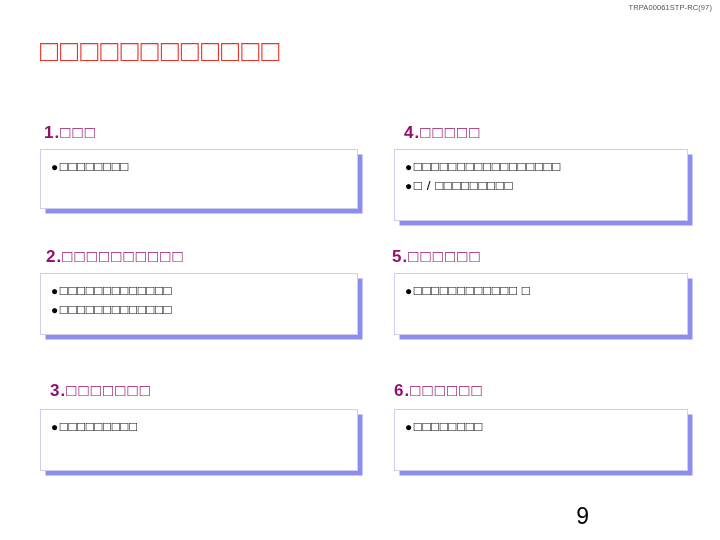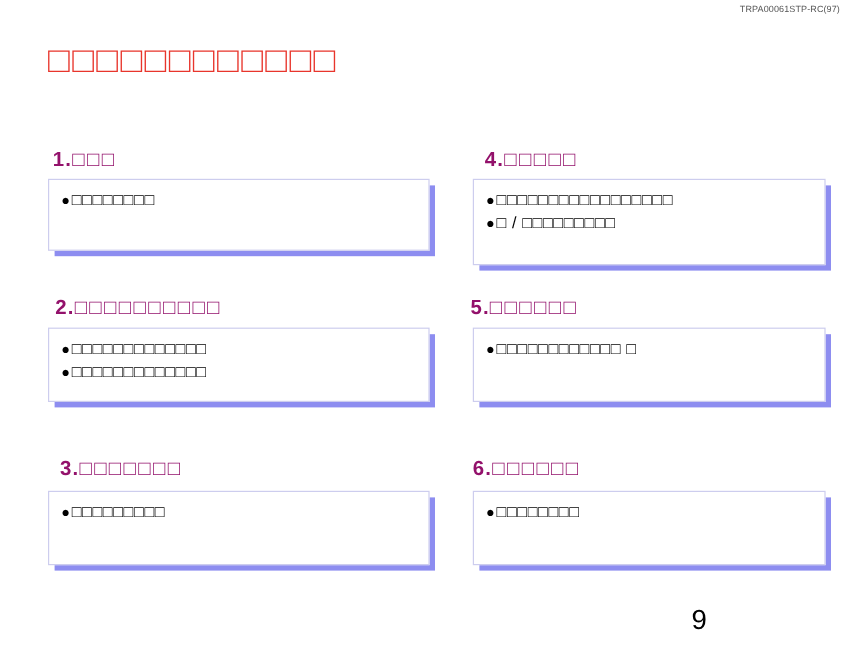--- a/index.html
+++ b/index.html
@@ -8,21 +8,21 @@
     background:#ffffff;
     font-family:"Liberation Sans", sans-serif;
     position:relative;
     overflow:hidden;
     -webkit-font-smoothing:antialiased;
   }
   #slide{position:absolute;left:0;top:0;width:720px;height:540px;}
 
   
   .doc-code{
-    position:absolute;right:20px;top:3px;
+    position:absolute;right:8px;top:3px;
     font-size:7.5px;color:#555555;
     letter-spacing:0.1px;
     white-space:nowrap;
   }
 
   
   .slide-title{
     position:absolute;left:40px;top:36px;
     font-size:30px;line-height:1.0;
     color:#e8352c;

